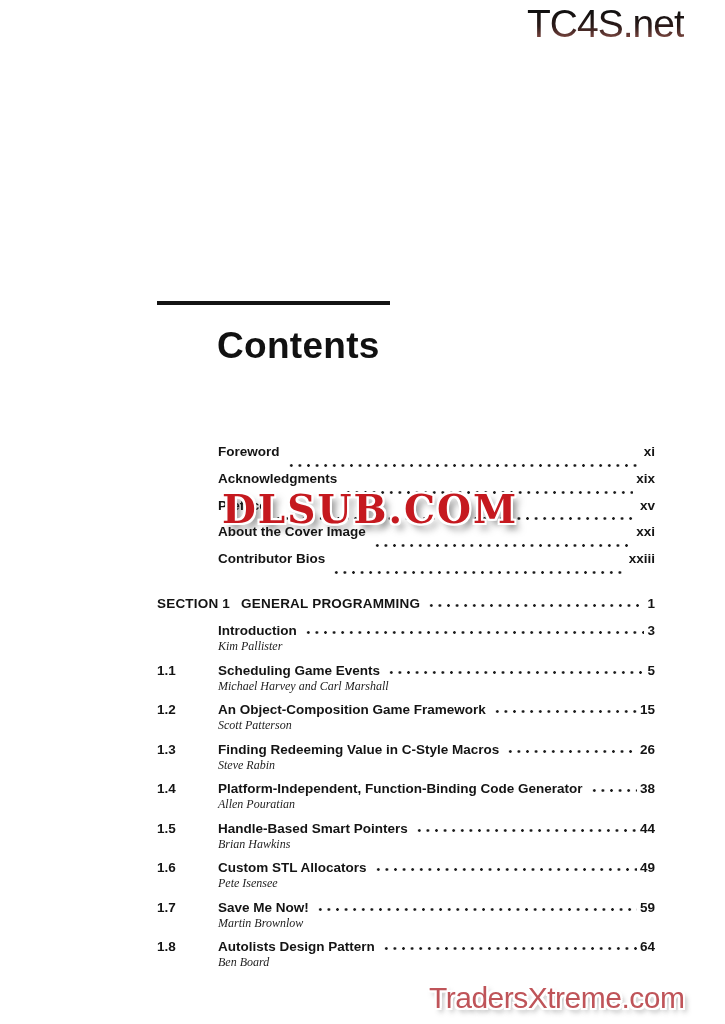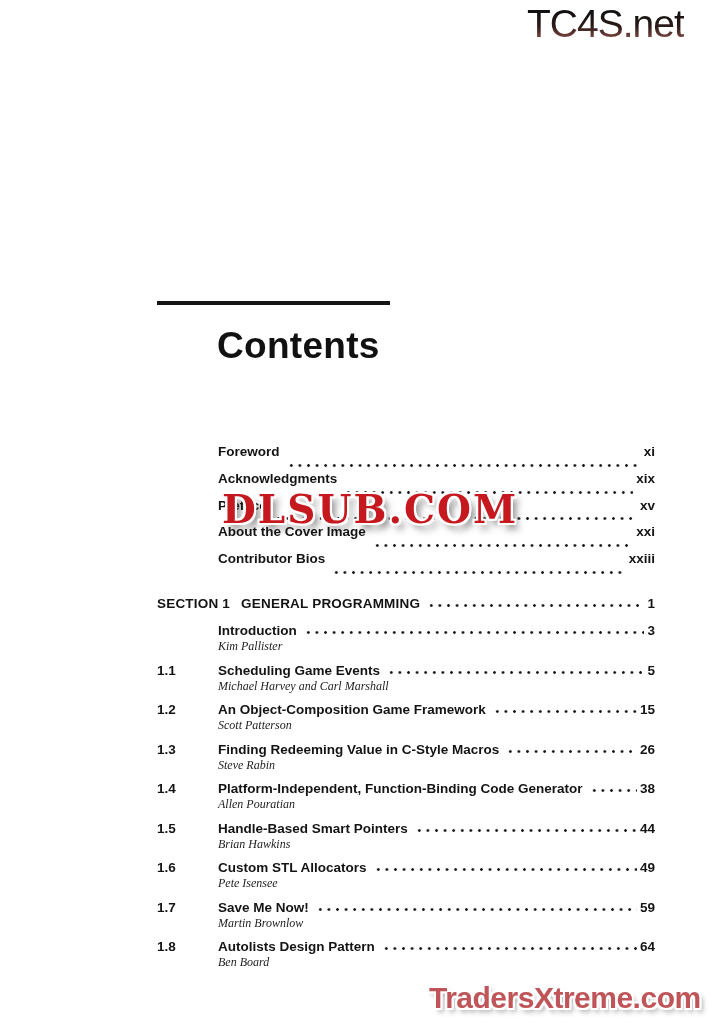--- a/index.html
+++ b/index.html
@@ -40,21 +40,21 @@
       -2px -2px 0 #fff, 2px -2px 0 #fff, -2px 2px 0 #fff, 2px 2px 0 #fff,
       0 -2px 0 #fff, 0 2px 0 #fff, -2px 0 0 #fff, 2px 0 0 #fff,
       5px 6px 7px rgba(40,40,40,0.55);
     z-index: 6;
     text-align: center;
   }
   .wm-bottom {
     position: absolute;
     top: 981px; left: 429px;
     font-family: "Liberation Sans", sans-serif;
-    font-weight: bold;
+    font-weight: normal;
     font-size: 30px;
     letter-spacing: -0.5px;
     color: #bf5459;
     text-shadow:
       -2px -2px 0 #fff, 2px -2px 0 #fff, -2px 2px 0 #fff, 2px 2px 0 #fff,
       0 -2px 0 #fff, 0 2px 0 #fff, -2px 0 0 #fff, 2px 0 0 #fff,
       3px 4px 5px rgba(60,60,60,0.5);
     z-index: 6;
   }
 

